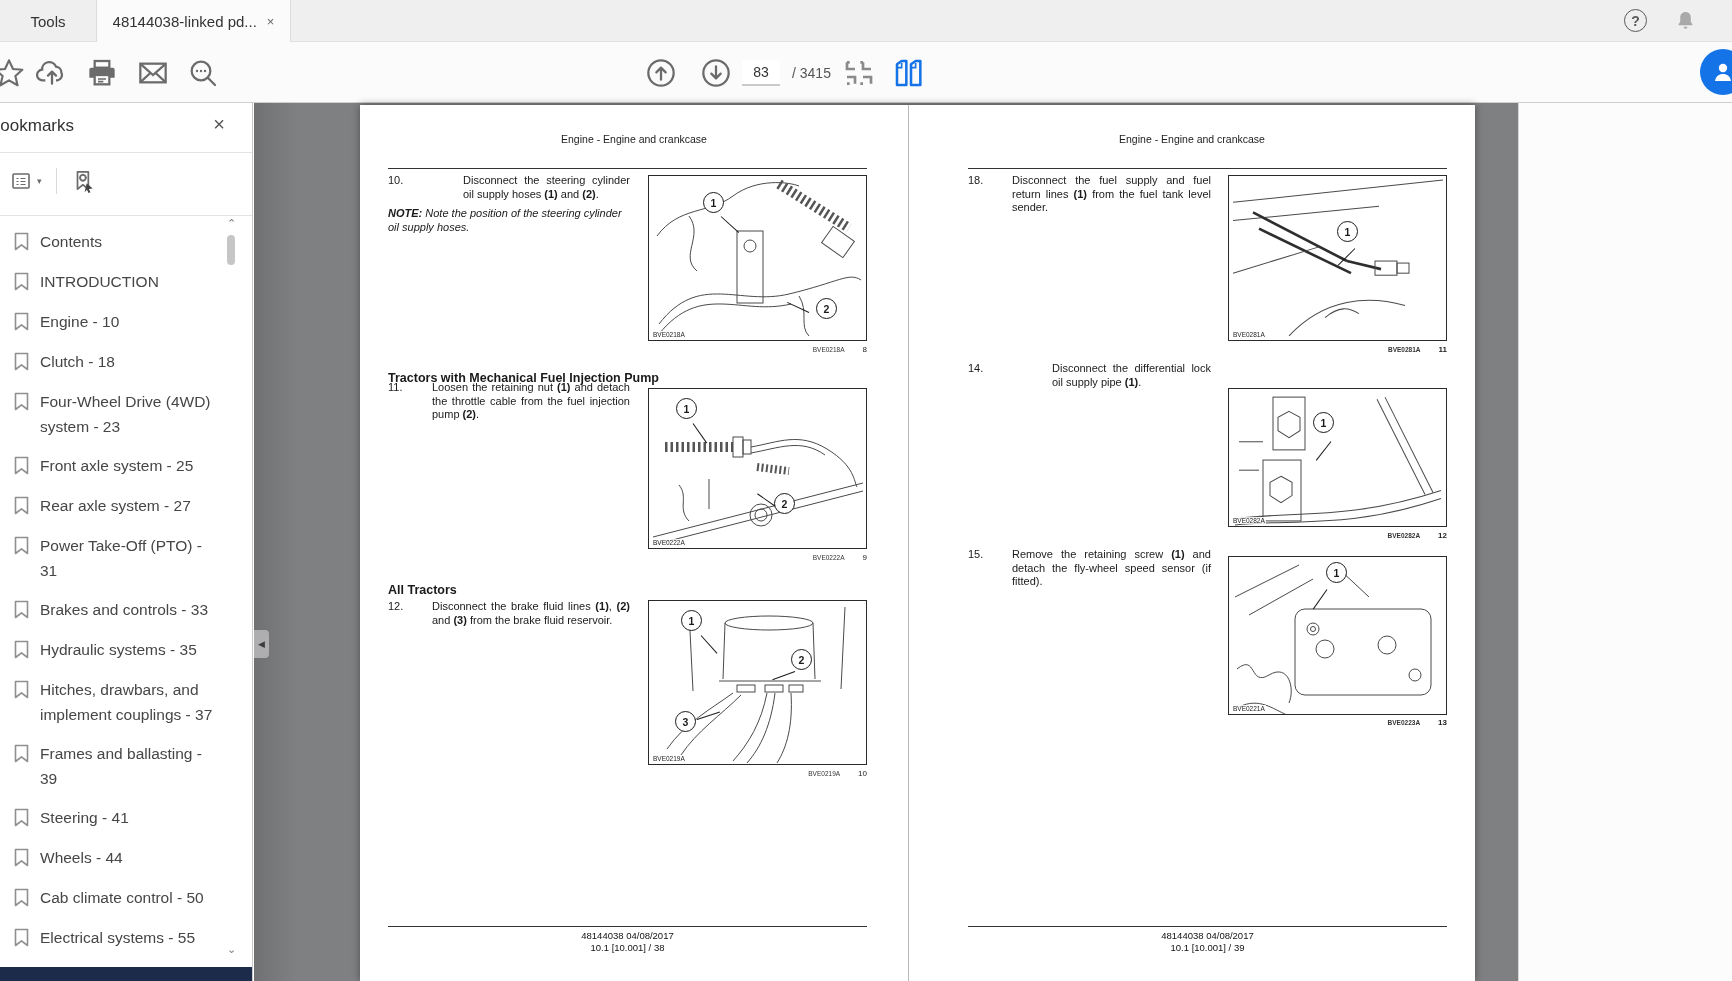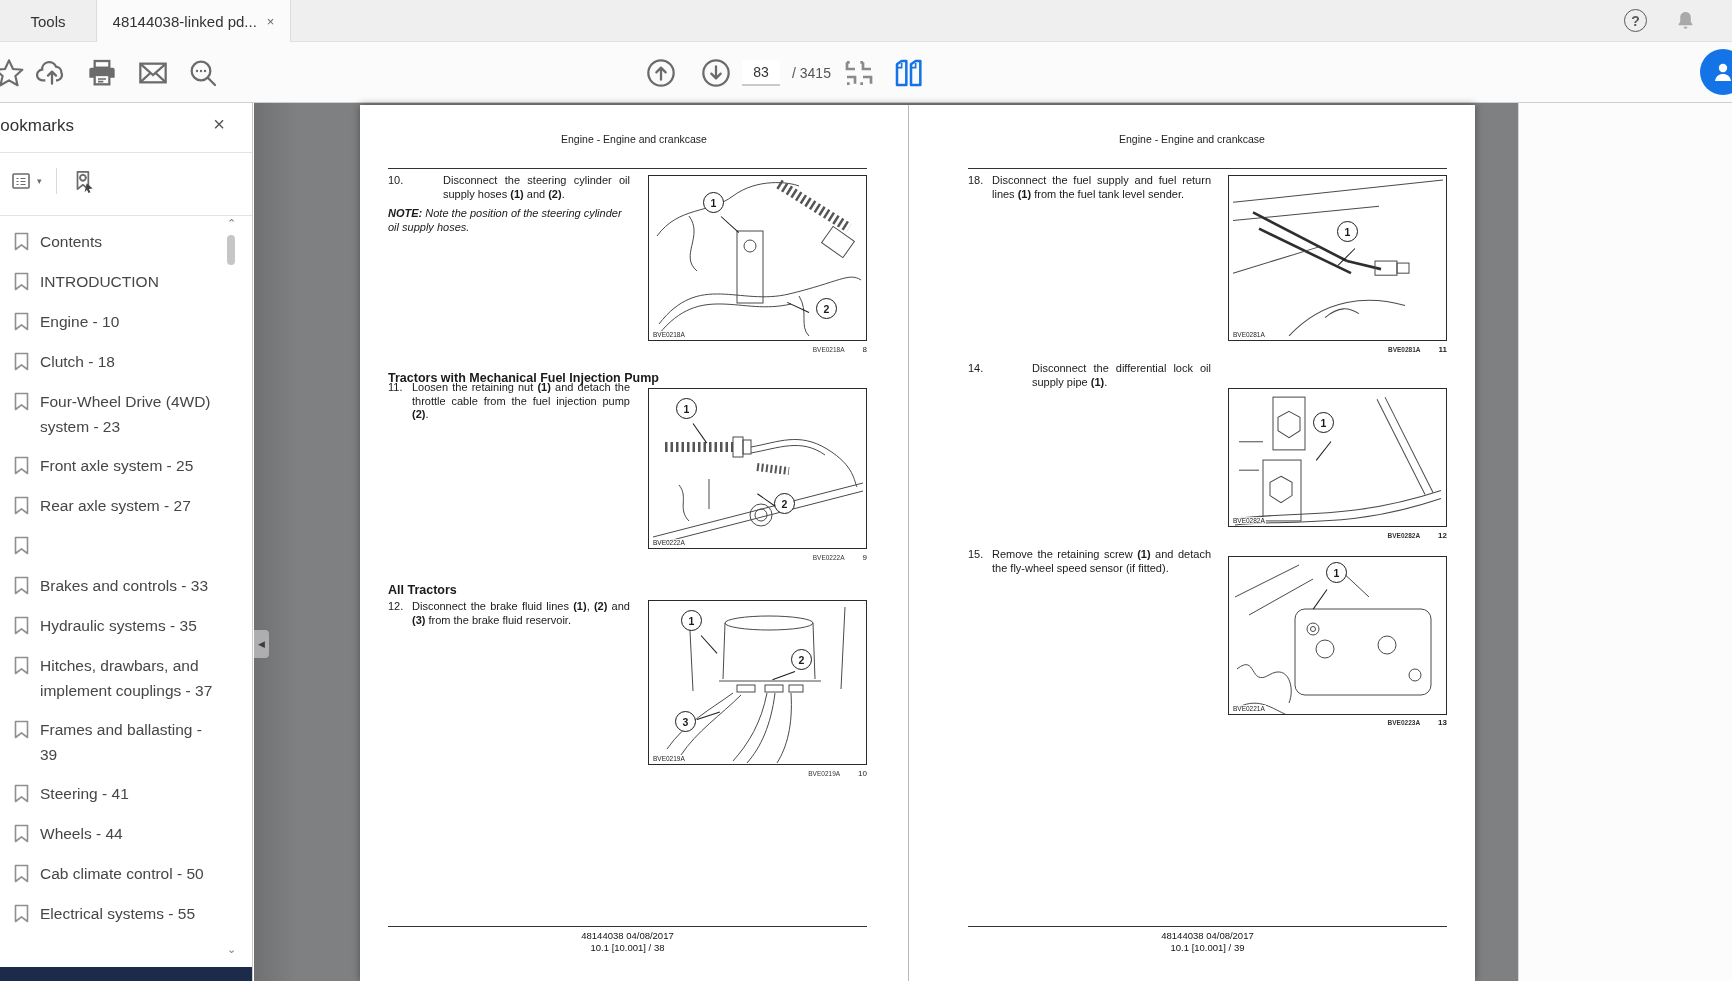--- a/index.html
+++ b/index.html
@@ -74,21 +74,21 @@
 
   .pg-header { position:absolute; top:28px; left:0; width:100%; text-align:center; font-size:10.5px; color:#222; }
   .pg-rule { position:absolute; top:63px; height:1px; background:#333; width:479px; }
   .page-l .pg-rule { left:28px; }
   .page-r .pg-rule { left:59px; }
 
   .step { position:absolute; display:flex; font-size:11px; line-height:13.5px; }
   .page-l .step { left:28px; width:242px; }
   .page-r .step { left:59px; width:243px; }
   .step .n { flex:none; width:24px; }
-  .step .t { flex:1; text-align:justify; }
+  .step .t { flex:1; text-align:justify;margin-left:20px; }
   .step .b, .b { font-weight:bold; }
   .note { position:absolute; font-style:italic; font-size:11px; line-height:13.5px; }
   .page-l .note { left:28px; width:242px; }
   .note .np { font-weight:bold; }
   .sec-h { position:absolute; left:28px; width:300px; font-size:12.5px; font-weight:bold; }
 
   .fig { position:absolute; width:219px; border:1px solid #2a2a2a; background:#fff; }
   .page-l .fig { left:288px; }
   .page-r .fig { left:319px; }
   .fig svg.art { position:absolute; left:0; top:0; width:100%; height:100%; }
@@ -280,20 +280,21 @@
         <div class="bm-item">
             <span class="bmicon"><svg width="15" height="19" viewBox="0 0 15 19" fill="none" stroke="#8f8f8f" stroke-width="1.6">
                 <path d="M1.5 1.5h12v16l-6-4.6-6 4.6z" stroke-linejoin="round"></path>
               </svg></span>
             <span class="bmlabel">Rear axle system - 27</span>
           </div>
         <div class="bm-item">
             <span class="bmicon"><svg width="15" height="19" viewBox="0 0 15 19" fill="none" stroke="#8f8f8f" stroke-width="1.6">
                 <path d="M1.5 1.5h12v16l-6-4.6-6 4.6z" stroke-linejoin="round"></path>
               </svg></span>
+            <span class="bmlabel">Power Take-Off (PTO) - 31</span>
           </div>
         <div class="bm-item">
             <span class="bmicon"><svg width="15" height="19" viewBox="0 0 15 19" fill="none" stroke="#8f8f8f" stroke-width="1.6">
                 <path d="M1.5 1.5h12v16l-6-4.6-6 4.6z" stroke-linejoin="round"></path>
               </svg></span>
             <span class="bmlabel">Brakes and controls - 33</span>
           </div>
         <div class="bm-item">
             <span class="bmicon"><svg width="15" height="19" viewBox="0 0 15 19" fill="none" stroke="#8f8f8f" stroke-width="1.6">
                 <path d="M1.5 1.5h12v16l-6-4.6-6 4.6z" stroke-linejoin="round"></path>

